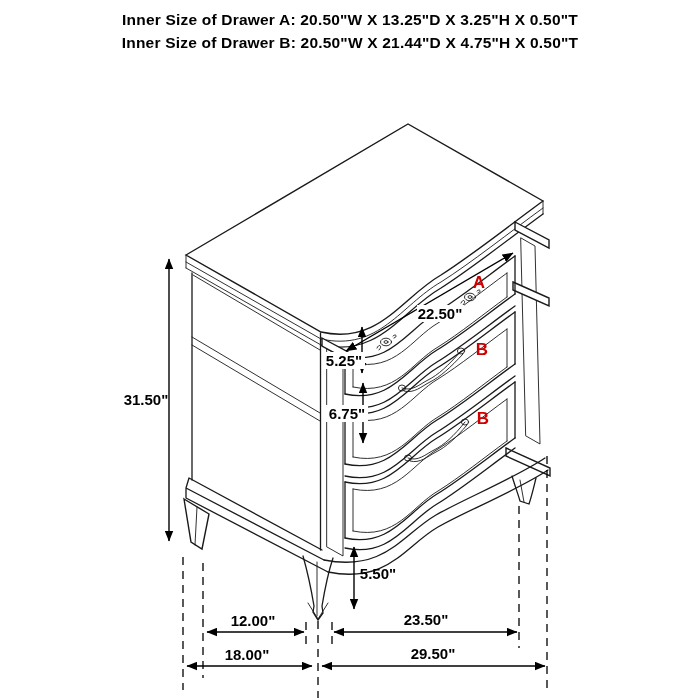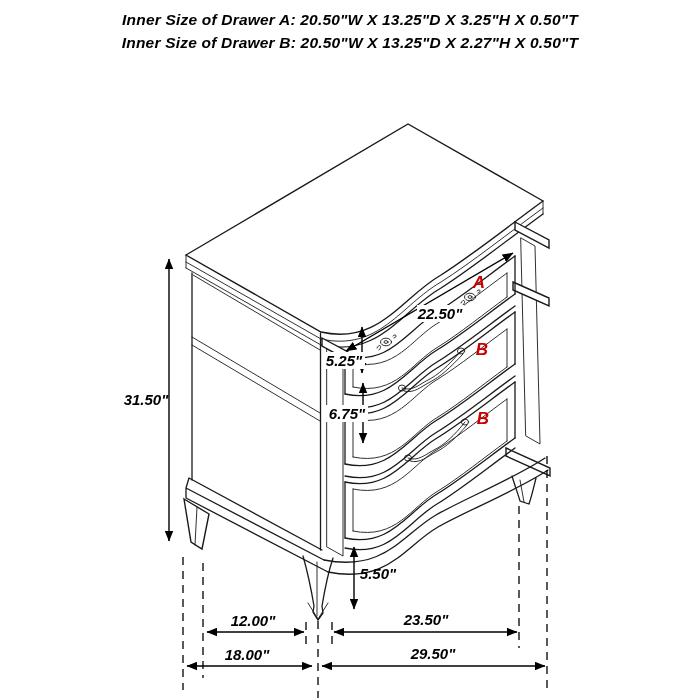--- a/index.html
+++ b/index.html
@@ -1,36 +1,36 @@
 <!DOCTYPE html>
 <html><head>
 <meta charset="utf-8">
 <style>
   html,body{margin:0;padding:0;background:#fff;}
   .stage{position:relative;width:600px;height:700px;background:#fff;overflow:hidden;
-         font-family:"Liberation Sans", sans-serif;font-style:italic;}
+         font-family:"Liberation Sans", sans-serif;}
   .hdr{position:absolute;top:8px;left:0;width:700px;text-align:center;
        font-weight:bold;font-size:15.5px;line-height:23px;color:#000;letter-spacing:.2px;}
   svg{position:absolute;top:0;left:0;}
   .ln{stroke:#1a1a1a;stroke-width:1.3;fill:none;stroke-linecap:round;}
   .ln2{stroke:#1a1a1a;stroke-width:0.9;fill:none;stroke-linecap:round;}
   .fillw{fill:#ffffff;stroke:#1a1a1a;stroke-width:1.4;}
   .dim{stroke:#000;stroke-width:1.4;fill:none;}
   .dash{stroke:#000;stroke-width:1.3;fill:none;stroke-dasharray:8 6;}
   .dimtxt{font-family:"Liberation Sans", sans-serif;font-weight:bold;font-size:15px;fill:#000;}
   .redtxt{font-family:"Liberation Sans", sans-serif;font-weight:bold;font-size:17px;}
   .bg{fill:#fff;stroke:none;}
 </style>
 </head>
 <body>
 
 <div class="stage">
   <div class="hdr">
     <div>Inner Size of Drawer A: 20.50"W X 13.25"D X 3.25"H X 0.50"T</div>
-    <div>Inner Size of Drawer B: 20.50"W X 13.25"D X 2.27"H X 0.50"T</div>
+    <div>Inner Size of Drawer B: 20.50"W X 21.44"D X 4.75"H X 0.50"T</div>
   </div>
 
   <svg width="700" height="700" viewBox="0 0 700 700">
     <defs>
       <marker id="ah" viewBox="0 0 10 8" refX="9.5" refY="4" markerWidth="11" markerHeight="9" orient="auto-start-reverse" markerUnits="userSpaceOnUse">
         <path d="M0,0 L10,4 L0,8 Z" fill="#000"></path>
       </marker>
       <pattern id="flutes" patternUnits="userSpaceOnUse" width="4" height="4">
         <path d="M0,0 L4,4 M4,0 L0,4" stroke="#4a4a4a" stroke-width="0.55"></path>
       </pattern>

